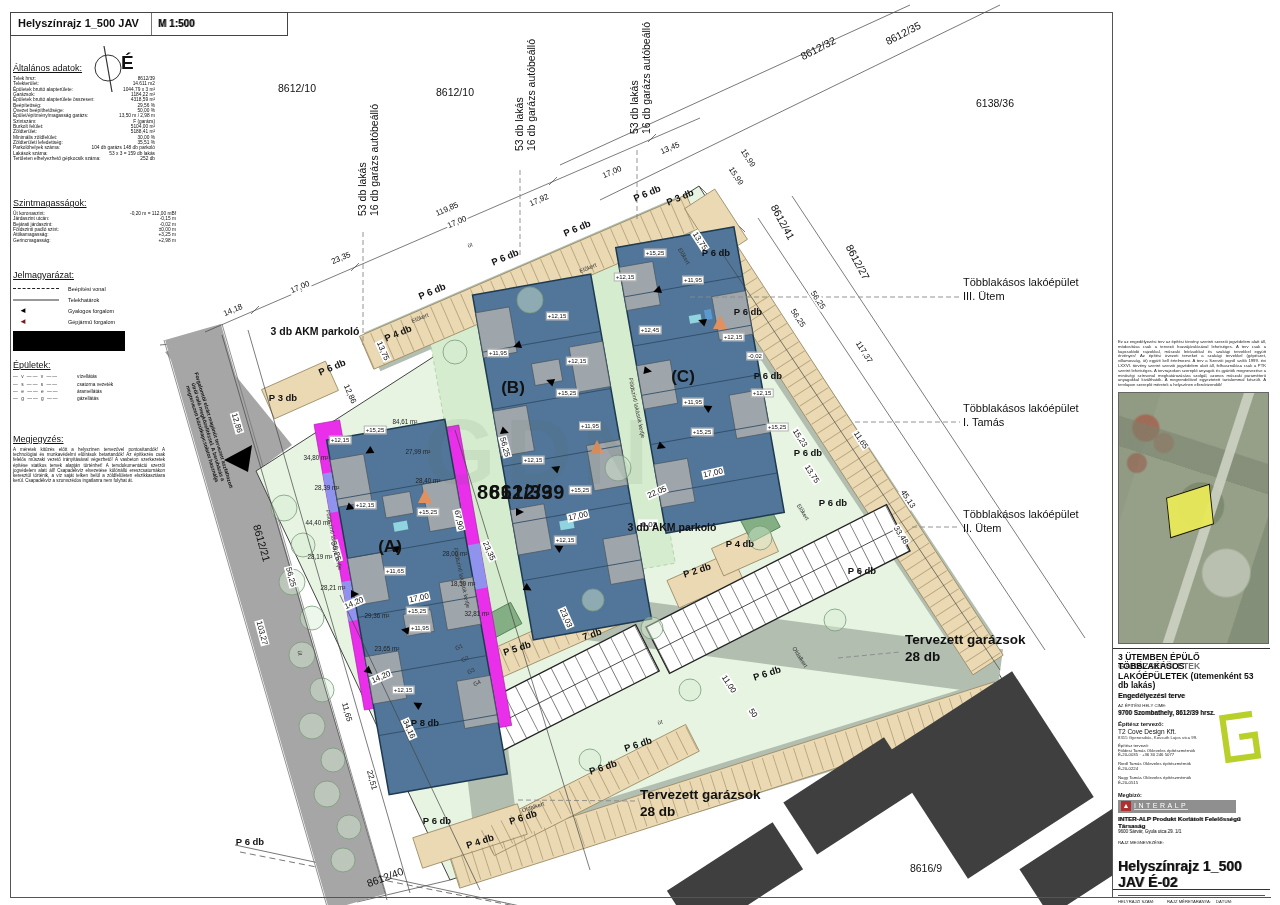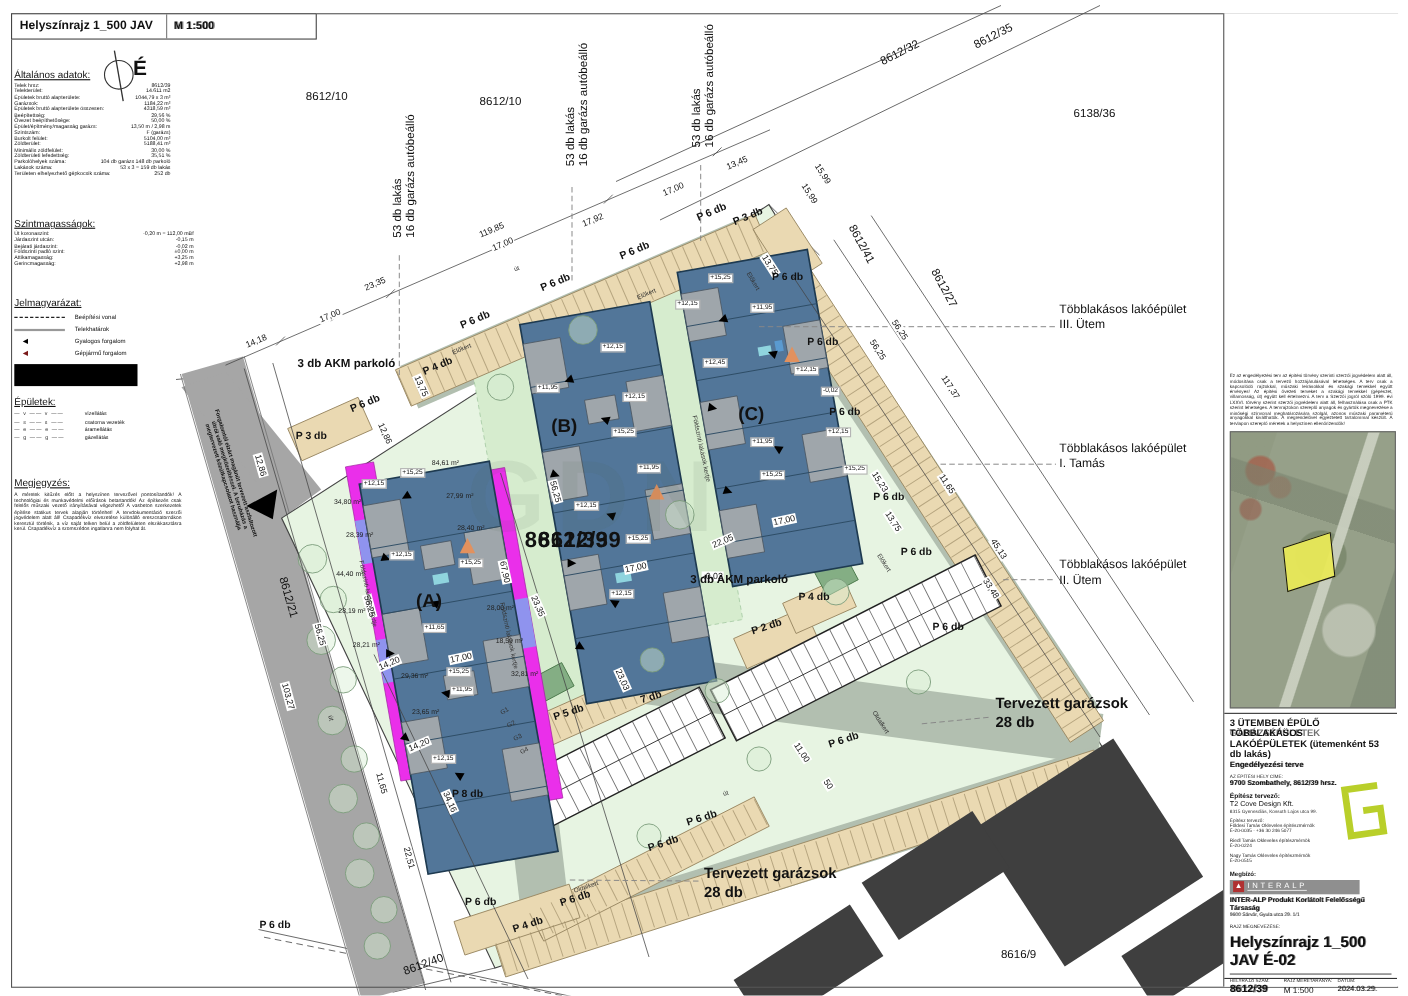--- a/index.html
+++ b/index.html
@@ -73,21 +73,21 @@
   .tb-daddr{font-size:4.3px;color:#333;}
   .tb-arch{font-size:4.3px;line-height:4.9px;margin-top:4px;color:#222;}
   .tb-logo{position:absolute;right:4px;top:58px;}
   .tb-meg{font-size:5.5px;font-weight:700;margin-top:6px;}
   .ia-bar{width:118px;height:13px;background:#8f8f8f;display:flex;align-items:center;margin-top:2px;padding-left:3px;box-sizing:border-box;}
   .ia-mark{width:10px;height:10px;background:#b03030;color:#fff;font-size:7px;line-height:10px;text-align:center;margin-right:3px;}
   .ia-word{color:#fff;font-size:7px;letter-spacing:2.5px;border-bottom:.5px solid #ddd;}
   .tb-client{font-size:6.2px;font-weight:700;margin-top:2px;text-shadow:.7px 0 0 rgba(0,0,0,.45);line-height:7px;}
   .tb-caddr{font-size:4.5px;color:#333;text-shadow:.6px 0 0 rgba(0,0,0,.35);}
   .tb-rlab{font-size:4.3px;margin-top:6px;}
-  .tb-dwg{font-size:14px;font-weight:700;margin-top:3px;text-shadow:.8px 0 0 rgba(0,0,0,.5);}
+  .tb-dwg{font-size:14px;font-weight:700;margin-top:13px;text-shadow:.8px 0 0 rgba(0,0,0,.5);}
   .tb-bot{display:flex;margin-top:5px;border-top:1px solid #555;padding-top:3px;}
   .tb-bot>div{flex:1;}
   .tb-blab{font-size:4.2px;color:#222;}
   .tb-hrsz{font-size:9.5px;font-weight:700;text-shadow:1px 0 0 rgba(0,0,0,.5);}
   .tb-scale{font-size:7.5px;margin-top:2px;}
   .tb-date{font-size:6.8px;margin-top:2px;text-shadow:.7px 0 0 rgba(0,0,0,.4);}
 </style>
 </head>
 <body>
 

